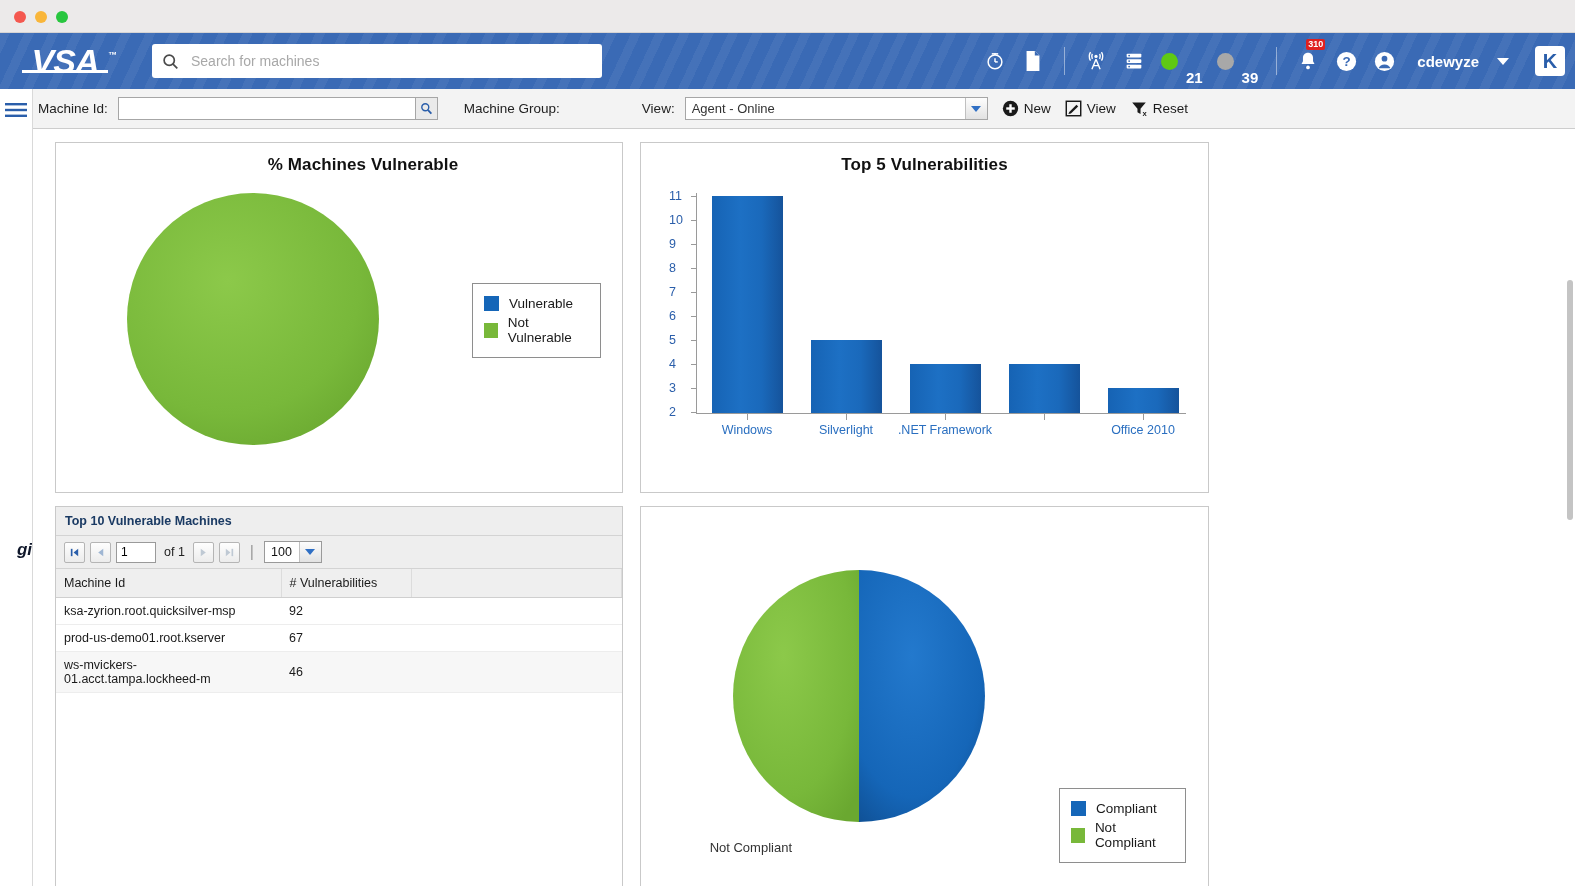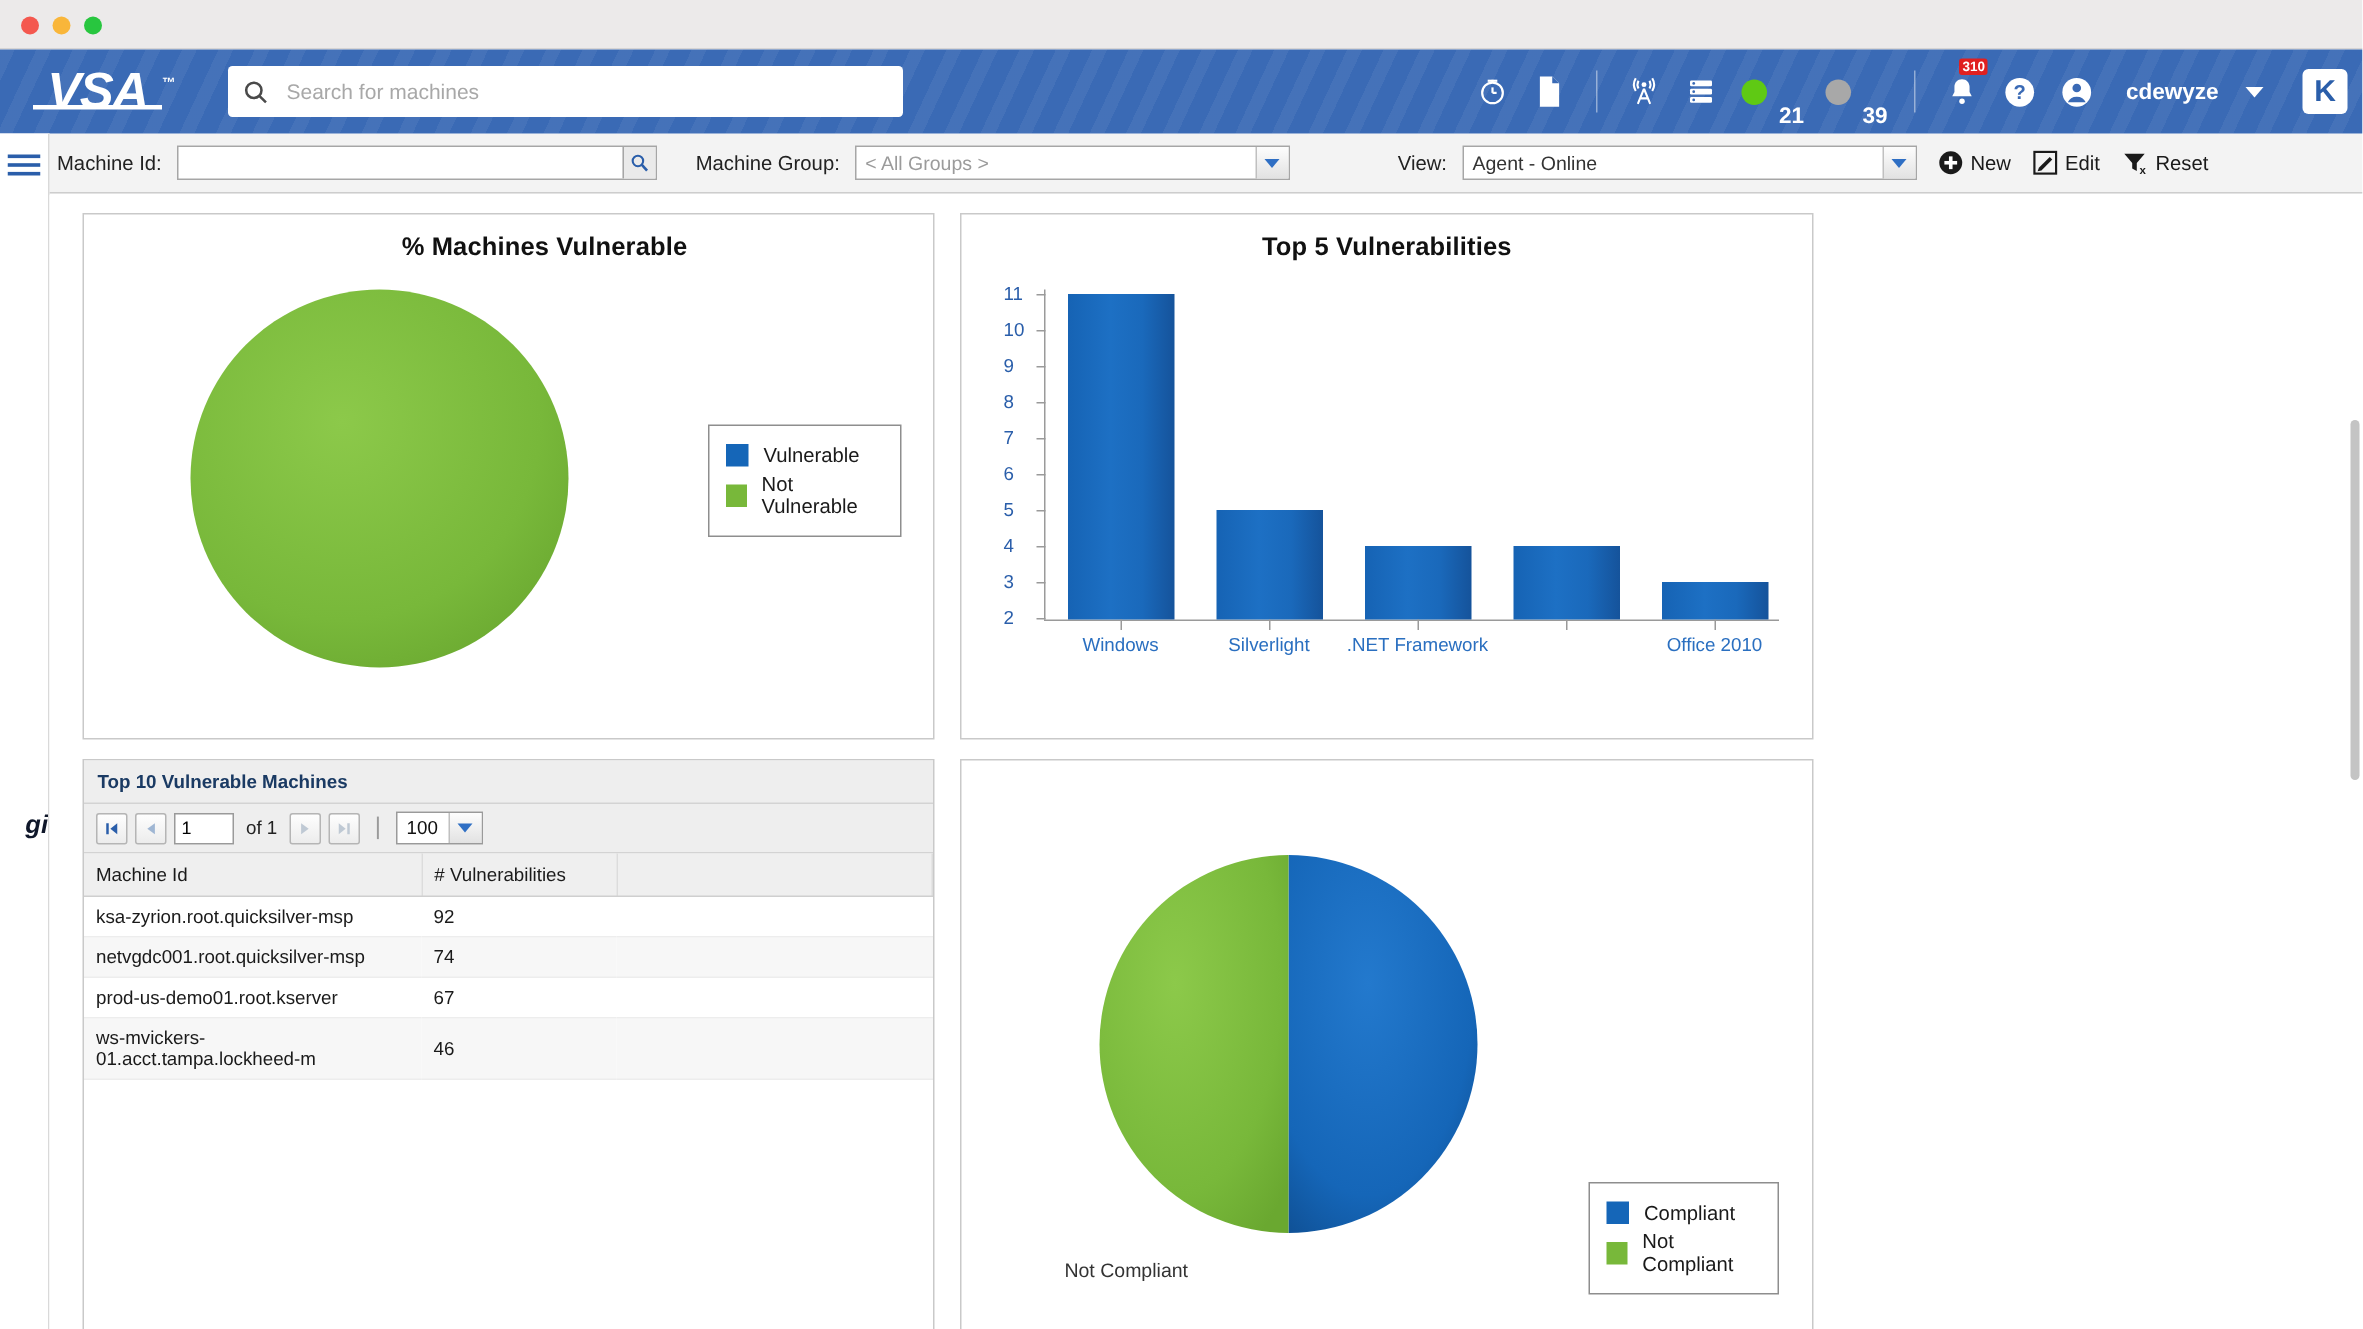--- a/index.html
+++ b/index.html
@@ -332,26 +332,20 @@
     <input type="text" style="">
     <div class="tb-btn-srch">
       <svg width="13" height="13" viewBox="0 0 16 16">
           <circle cx="6.5" cy="6.5" r="4.3" fill="none" stroke="#2a5eaa" stroke-width="1.7"></circle>
           <line x1="9.6" y1="9.6" x2="14" y2="14.4" stroke="#2a5eaa" stroke-width="2.2"></line>
         </svg>
     </div>
   </div>
 
   <span class="tb-label" style="margin-left:26px">Machine Group:</span>
-  <div class="tb-select" style="width:290px">
-    <span class="ph">&lt; All Groups &gt;</span>
-    <div class="tb-arrow">
-        <i></i>
-      </div>
-  </div>
 
   <span class="tb-label" style="margin-left:72px">View:</span>
   <div class="tb-select" style="width:303px">
     <span>Agent - Online</span>
     <div class="tb-arrow">
         <i></i>
       </div>
   </div>
 
   <div class="tb-action">
@@ -361,21 +355,21 @@
       <rect x="8.6" y="5" width="2.8" height="10" fill="#fff"></rect>
     </svg>
     <span>New</span>
   </div>
 
   <div class="tb-action">
     <svg width="17" height="17" viewBox="0 0 20 20">
       <rect x="1.5" y="1.5" width="17" height="17" fill="none" stroke="#1a1a1a" stroke-width="1.7"></rect>
       <path d="M5 14 l8.5-8.5 2 2 L7 16 l-3 0.6 z" fill="#1a1a1a"></path>
     </svg>
-    <span>Edit</span>
+    <span>View</span>
   </div>
 
   <div class="tb-action">
     <svg width="18" height="17" viewBox="0 0 20 20">
       <path d="M2 3 h16 l-6.2 7.2 v6.3 l-3.6-2 v-4.3 z" fill="#1a1a1a"></path>
       <text x="14" y="19" font-size="9" font-weight="bold" fill="#1a1a1a" font-family="Liberation Sans, sans-serif">x</text>
     </svg>
     <span>Reset</span>
   </div>
 </div>
@@ -691,25 +685,20 @@
           <th style="width:130px"># Vulnerabilities</th>
           <th></th>
         </tr>
       </thead>
       <tbody>
         <tr>
           <td>ksa-zyrion.root.quicksilver-msp</td>
           <td>92</td>
           <td></td>
         </tr>
-        <tr class="alt">
-          <td>netvgdc001.root.quicksilver-msp</td>
-          <td>74</td>
-          <td></td>
-        </tr>
         <tr>
           <td>prod-us-demo01.root.kserver</td>
           <td>67</td>
           <td></td>
         </tr>
         <tr class="alt">
           <td>ws-mvickers-01.acct.tampa.lockheed-m</td>
           <td>46</td>
           <td></td>
         </tr>

